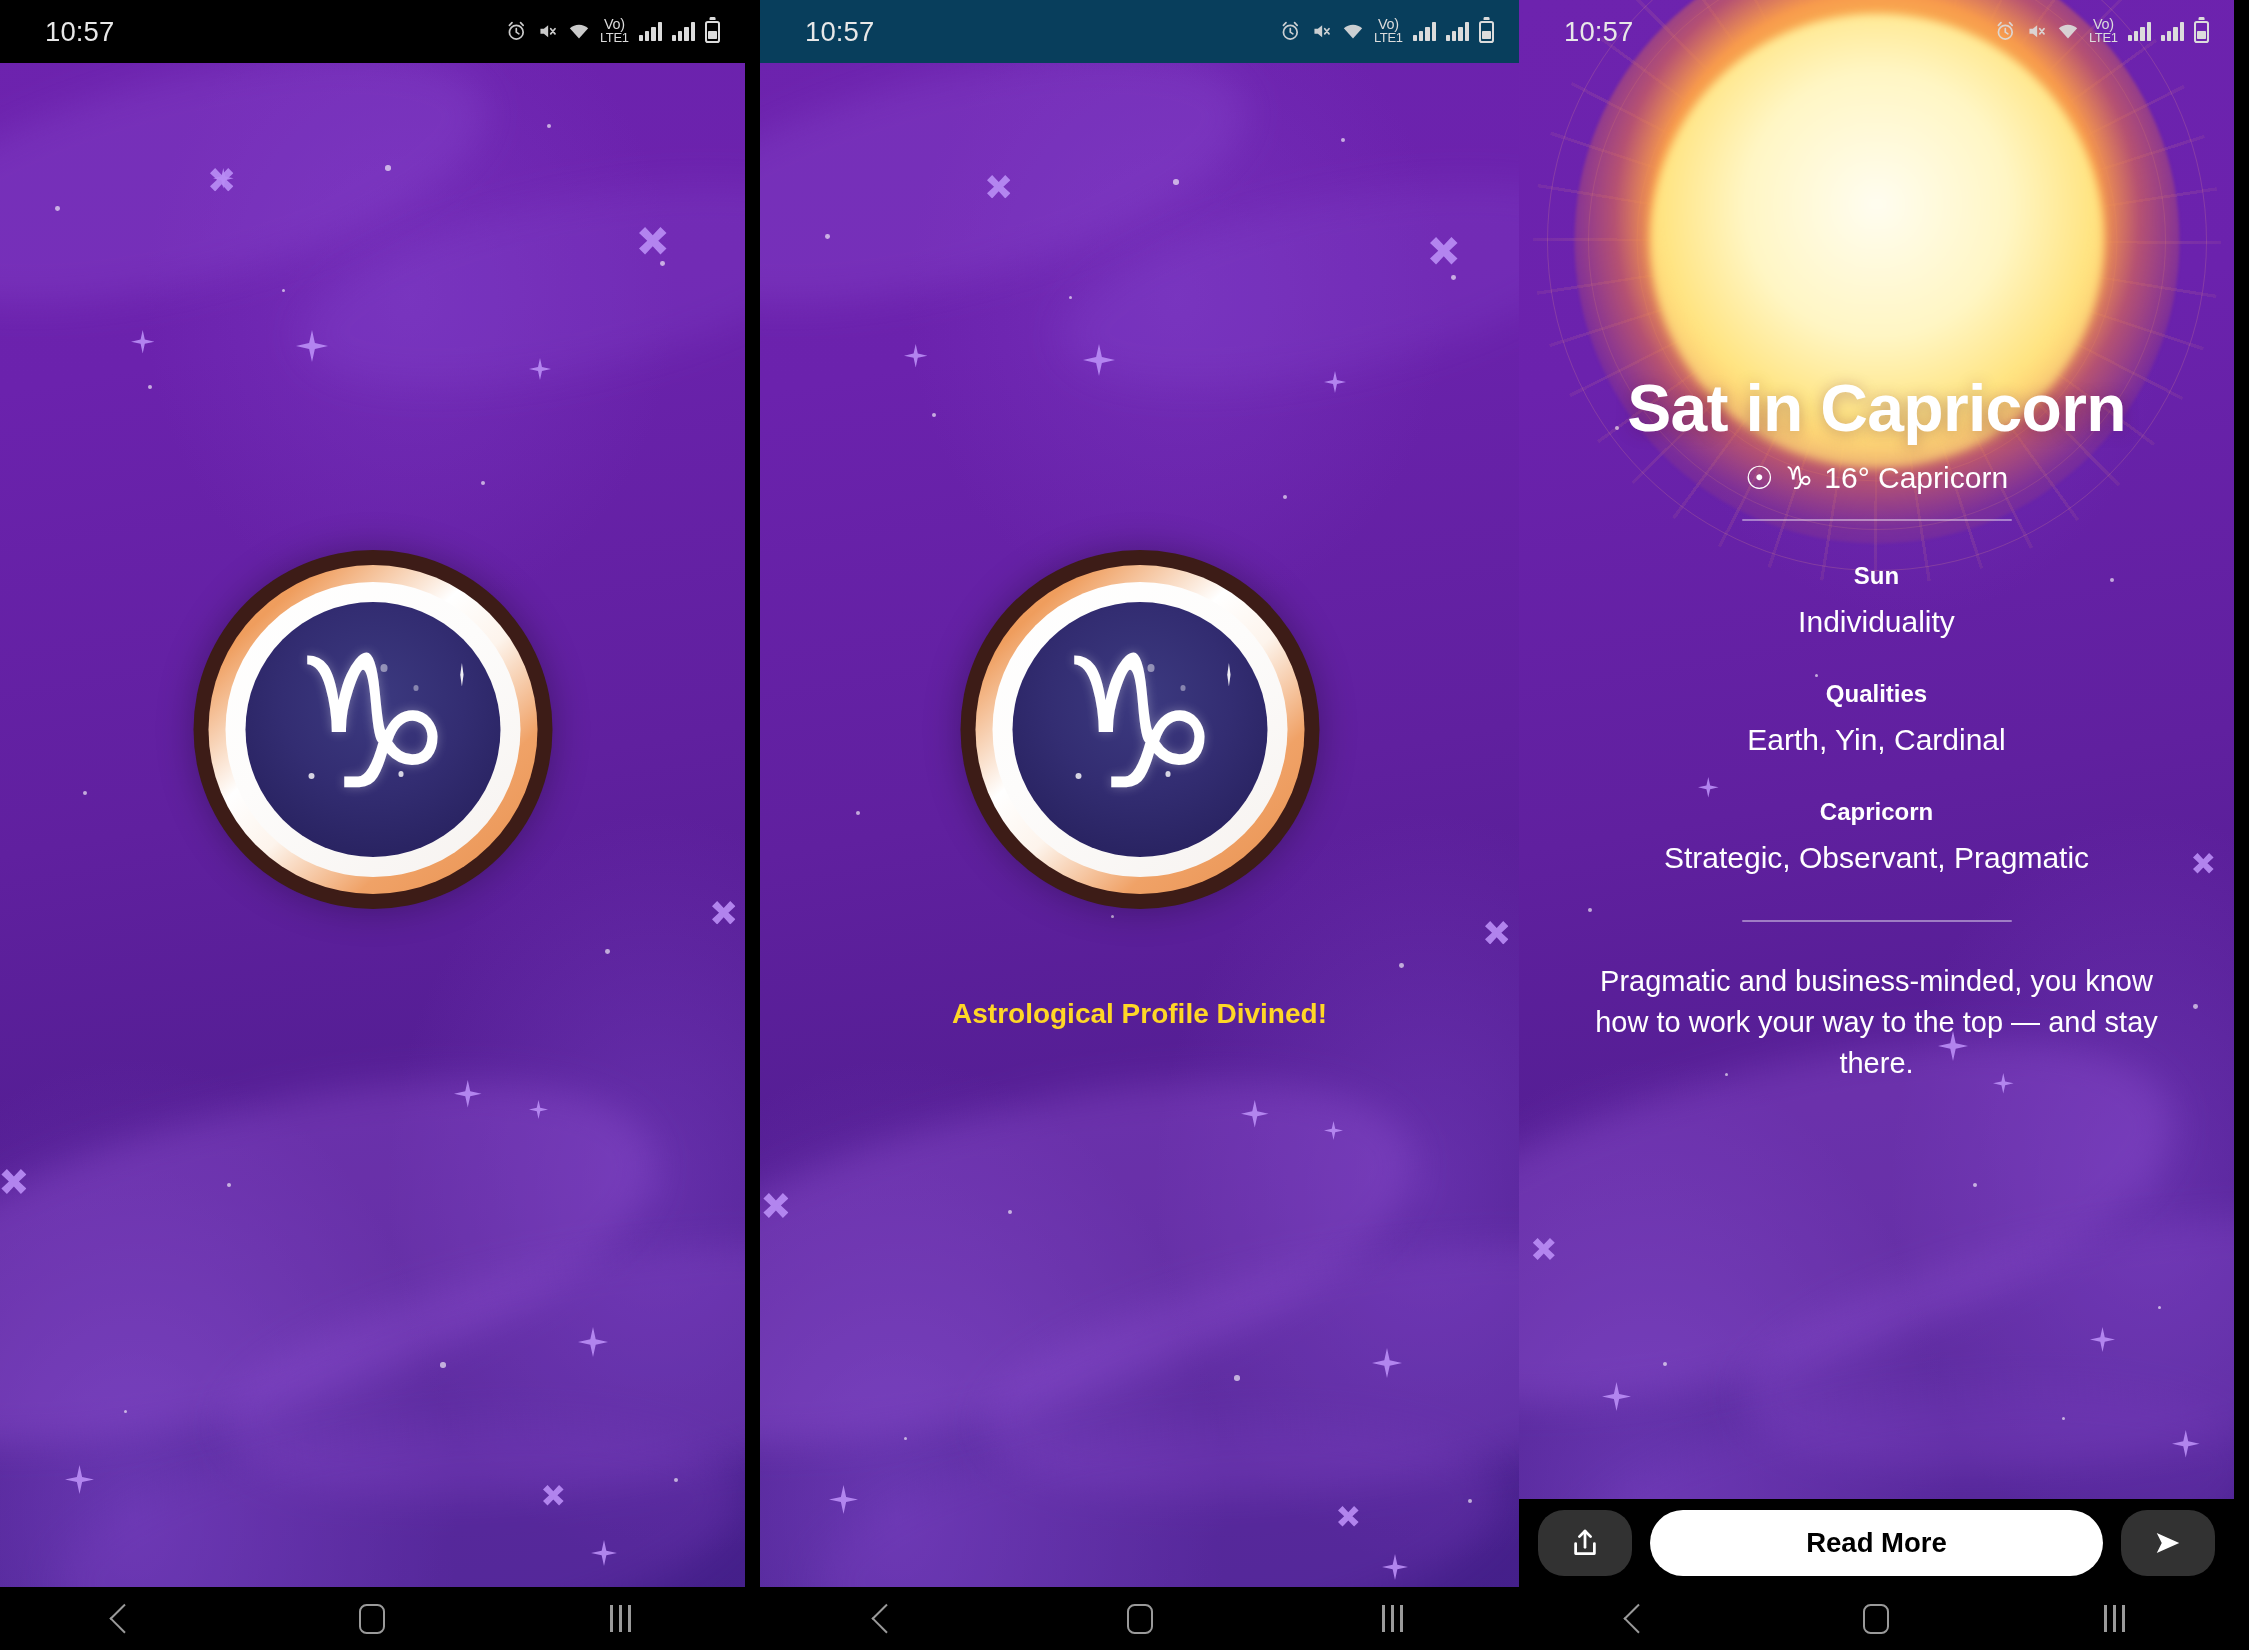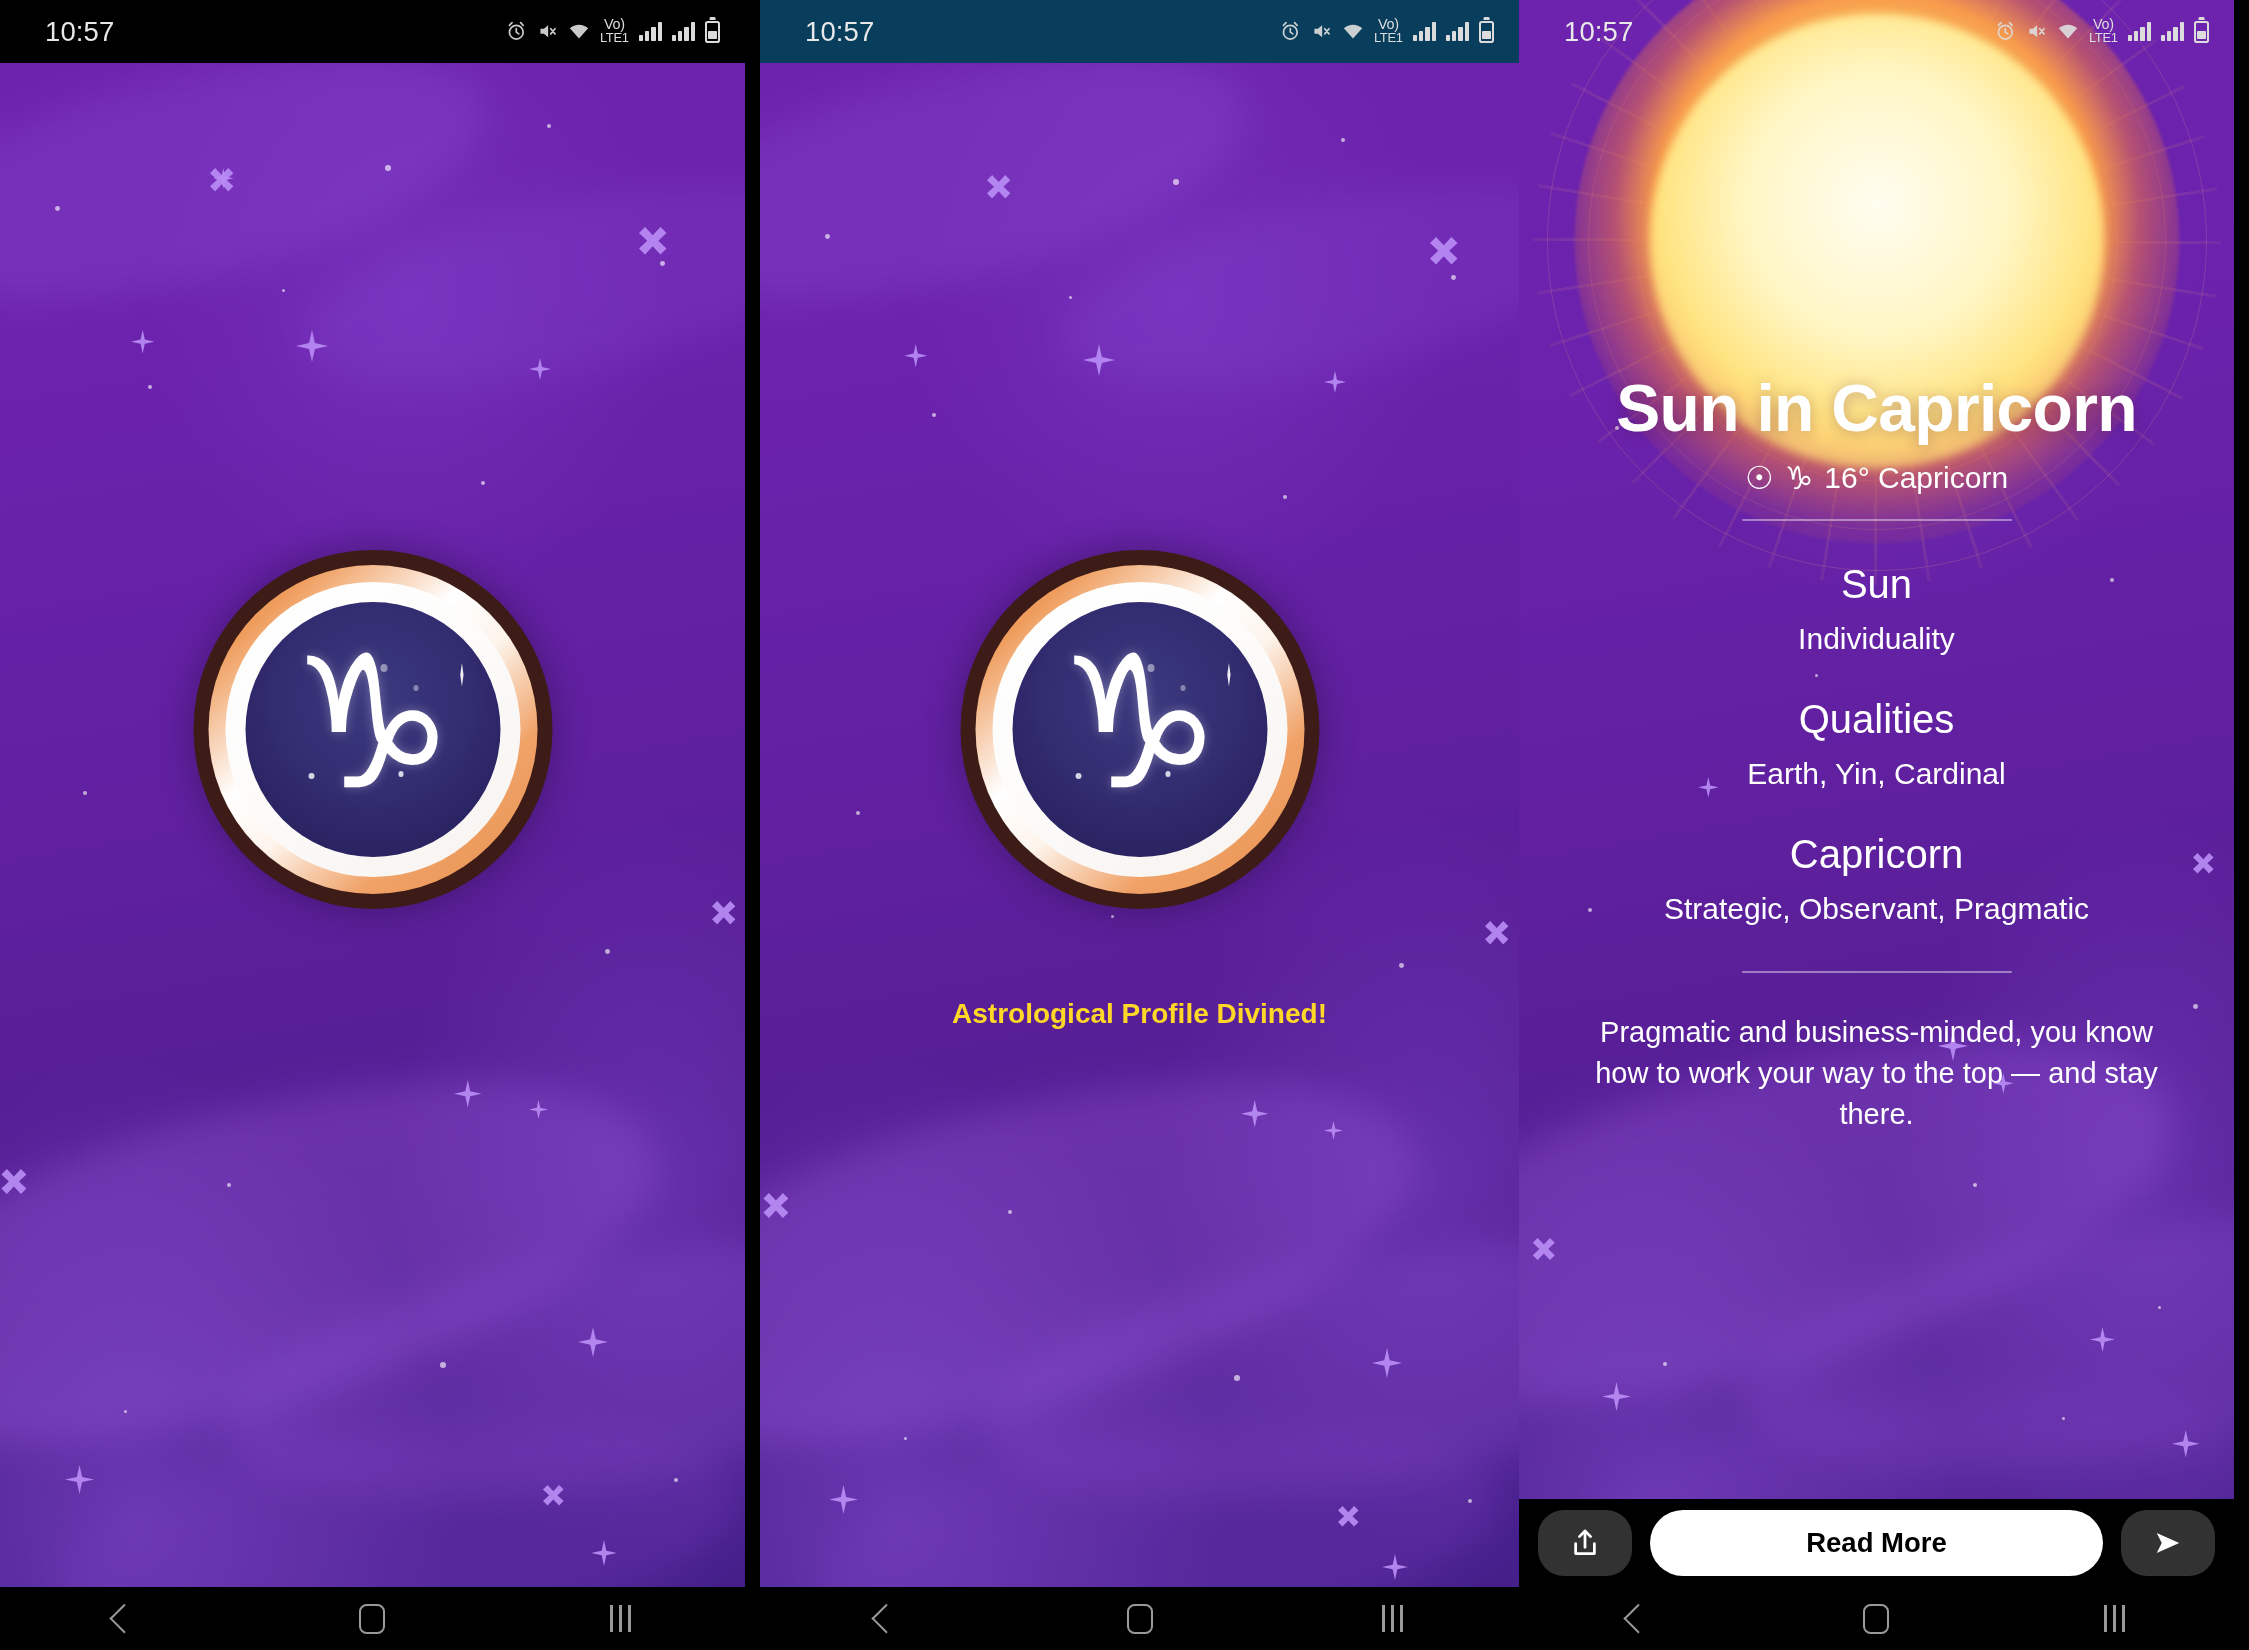--- a/index.html
+++ b/index.html
@@ -290,22 +290,22 @@
   }
   .divider {
     width: 270px;
     height: 2.1px;
     background: rgba(255,255,255,0.42);
     margin: 23.4px auto 0;
     border-radius: 1.4px;
   }
   .sec { margin-top: 41px; }
   .sec-title {
-    font-size: 40px;
-    font-weight: normal;
+    font-size: 24px;
+    font-weight: bold;
     font-family: "Liberation Sans", sans-serif;
   }
   .sec-value {
     margin-top: 15px;
     font-size: 30px;
     font-family: "Liberation Sans", sans-serif;
   }
   .divider2 {
     width: 270px;
     height: 2.1px;
@@ -680,21 +680,21 @@
             <i></i>
             <i></i>
             <i></i>
             <i></i>
           </span>
         <span class="battery"></span>
       </span>
     </div>
 
     <div class="p3-content">
-      <div class="p3-title">Sun in Capricorn</div>
+      <div class="p3-title">Sat in Capricorn</div>
 
       <div class="p3-sub">
         <span class="glyph-sun">☉</span>
         <span class="glyph-sign">♑</span>
         <span>16° Capricorn</span>
       </div>
 
       <div class="divider"></div>
 
       <div class="sec">

